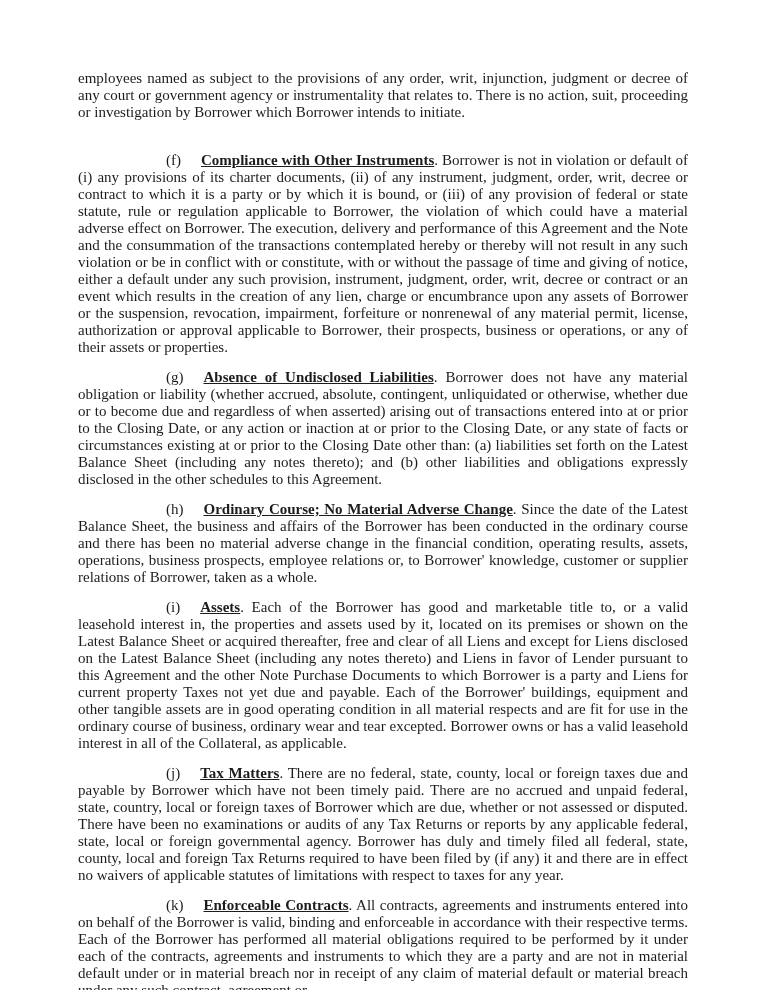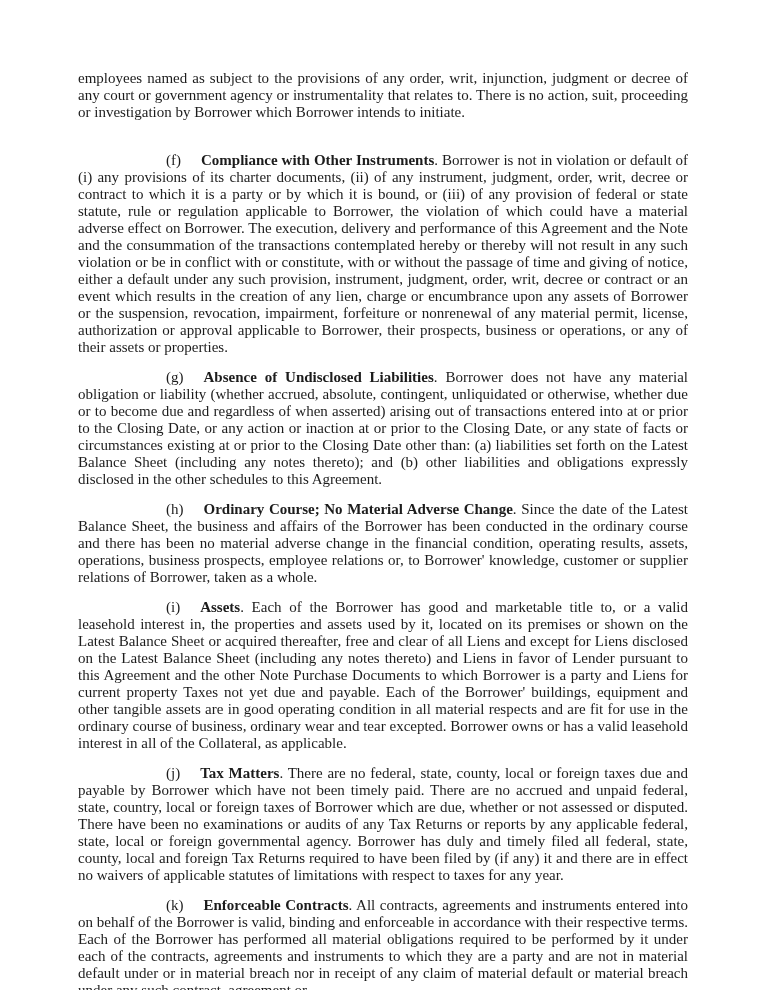--- a/index.html
+++ b/index.html
@@ -17,21 +17,21 @@
     margin: 0;
     font-size: 15px;
     line-height: 17px;
     text-align: justify;
     color: #1c1c1c;
   }
   p.section { margin-top: 13px; }
   p.section.first { margin-top: 31px; }
   .tab  { display: inline-block; width: 88px; }
   .tab2 { display: inline-block; width: 20px; }
-  .heading { font-weight: bold; }
+  .heading { font-weight: bold; text-decoration: underline; }
   .punct { }
   
   .sig { position: absolute; }
   .sig-left  { left: 58px;  top: 880px; width: 240px; height: 88px; }
   .sig-right { left: 516px; top: 896px; width: 235px; height: 48px; }
   .sig svg { position: absolute; overflow: visible; }
   .sig-line {
     position: absolute; height: 0;
     border-bottom: 1.4px solid #2a2a2a;
   }

